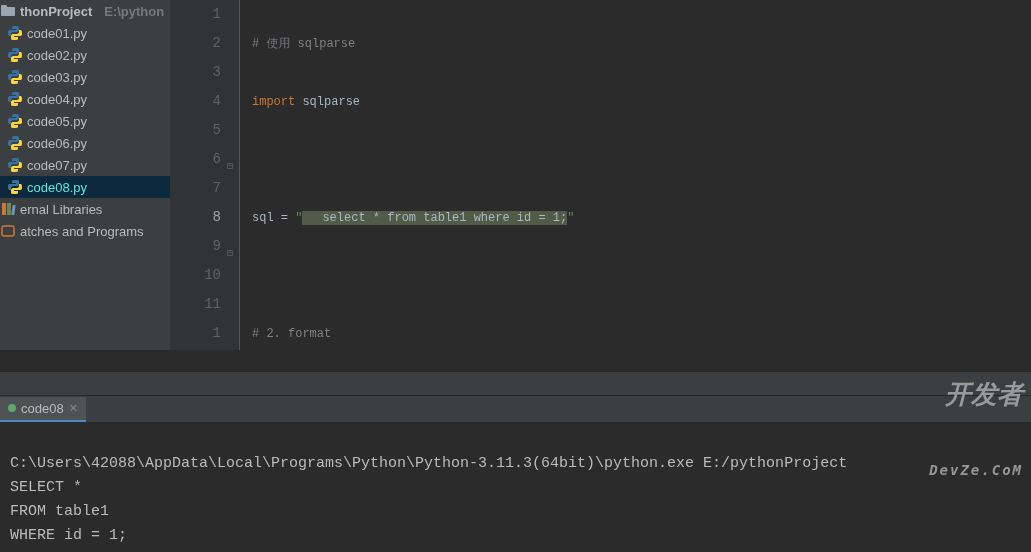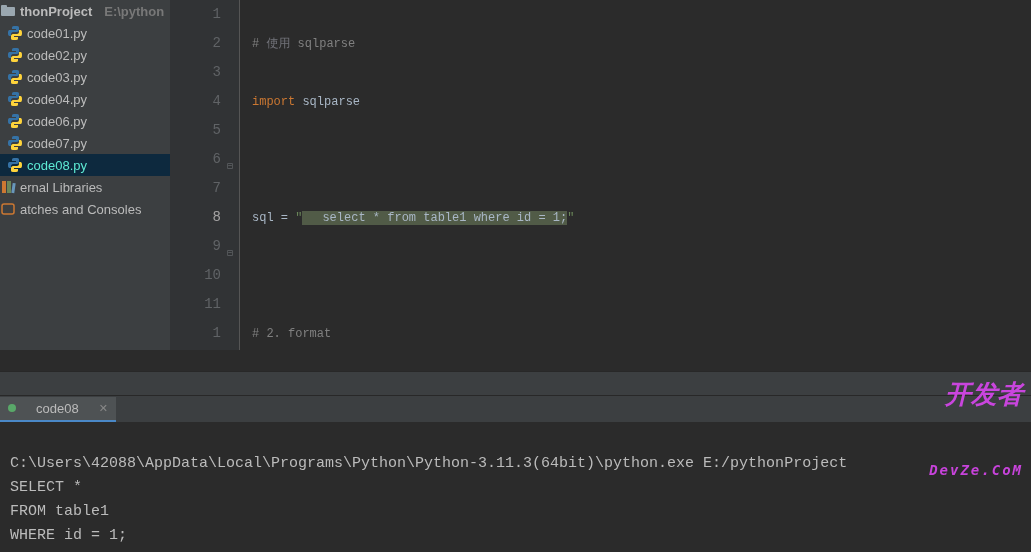--- a/index.html
+++ b/index.html
@@ -125,21 +125,21 @@
       display: flex;
       align-items: center;
       font-family: -apple-system, BlinkMacSystemFont, 'Segoe UI', sans-serif;
       font-size: 13px;
     }
     .tab {
       padding: 4px 8px;
       color: #bbbbbb;
       display: flex;
       align-items: center;
-      gap: 20px;
+      gap: 5px;
       border-bottom: 2px solid #4a88c7;
       background: #4e5254;
     }
     .tab .green-dot {
       width: 8px; height: 8px;
       background: #59a869;
       border-radius: 50%;
     }
     .tab .close-x { color: #888; font-size: 11px; cursor: pointer; }
     .console {
@@ -150,21 +150,21 @@
       padding: 6px 10px;
       font-family: Consolas, 'Courier New', monospace;
       white-space: pre;
       position: relative;
       height: 130px;
     }
     .watermark {
       position: absolute;
       right: 8px;
       bottom: 20px;
-      color: #d946ef;
+      color: #a3a3a3;
       font-family: 'Microsoft YaHei', sans-serif;
       font-size: 26px;
       font-weight: bold;
       opacity: 0.9;
       text-align: right;
       line-height: 1.05;
       pointer-events: none;
       font-style: italic;
     }
     .watermark .wm-ascii { font-family: Consolas, monospace; font-size: 14px; font-style: italic; letter-spacing: 2px; }
@@ -221,20 +221,29 @@
           </span>
           <span>code04.py</span>
         </div>
         <div class="sidebar-item">
           <span class="py-icon">
             <svg width="16" height="16" viewBox="0 0 16 16">
               <path d="M7 1c-2 0-2 1-2 2v1h4v1H3c-1 0-2 0-2 3s1 3 2 3h1V9c0-1 1-2 2-2h4c1 0 2-1 2-2V3c0-1 0-2-2-2H7z" fill="#3572a5"></path>
               <path d="M9 15c2 0 2-1 2-2v-1H7v-1h6c1 0 2 0 2-3s-1-3-2-3h-1v2c0 1-1 2-2 2H6c-1 0-2 1-2 2v2c0 1 0 2 2 2h3z" fill="#ffd43b"></path>
             </svg>
           </span>
+          <span>code05.py</span>
+        </div>
+        <div class="sidebar-item">
+          <span class="py-icon">
+            <svg width="16" height="16" viewBox="0 0 16 16">
+              <path d="M7 1c-2 0-2 1-2 2v1h4v1H3c-1 0-2 0-2 3s1 3 2 3h1V9c0-1 1-2 2-2h4c1 0 2-1 2-2V3c0-1 0-2-2-2H7z" fill="#3572a5"></path>
+              <path d="M9 15c2 0 2-1 2-2v-1H7v-1h6c1 0 2 0 2-3s-1-3-2-3h-1v2c0 1-1 2-2 2H6c-1 0-2 1-2 2v2c0 1 0 2 2 2h3z" fill="#ffd43b"></path>
+            </svg>
+          </span>
           <span>code06.py</span>
         </div>
         <div class="sidebar-item">
           <span class="py-icon">
             <svg width="16" height="16" viewBox="0 0 16 16">
               <path d="M7 1c-2 0-2 1-2 2v1h4v1H3c-1 0-2 0-2 3s1 3 2 3h1V9c0-1 1-2 2-2h4c1 0 2-1 2-2V3c0-1 0-2-2-2H7z" fill="#3572a5"></path>
               <path d="M9 15c2 0 2-1 2-2v-1H7v-1h6c1 0 2 0 2-3s-1-3-2-3h-1v2c0 1-1 2-2 2H6c-1 0-2 1-2 2v2c0 1 0 2 2 2h3z" fill="#ffd43b"></path>
             </svg>
           </span>
           <span>code07.py</span>
@@ -258,21 +267,21 @@
           </svg>
       </span>
       <span>ernal Libraries</span>
     </div>
     <div class="sidebar-item scratches">
       <span class="folder-icon">
         <svg width="16" height="16" viewBox="0 0 16 16">
             <rect x="2" y="3" width="12" height="10" fill="none" stroke="#cc7832" stroke-width="1.5" rx="2"></rect>
           </svg>
       </span>
-      <span>atches and Consoles</span>
+      <span>atches and Programs</span>
     </div>
   </div>
 
   <div class="gutter">
     <div id="gutter-lines">
         <div>1</div>
         <div>2</div>
         <div>3</div>
         <div>4</div>
         <div>5</div>

